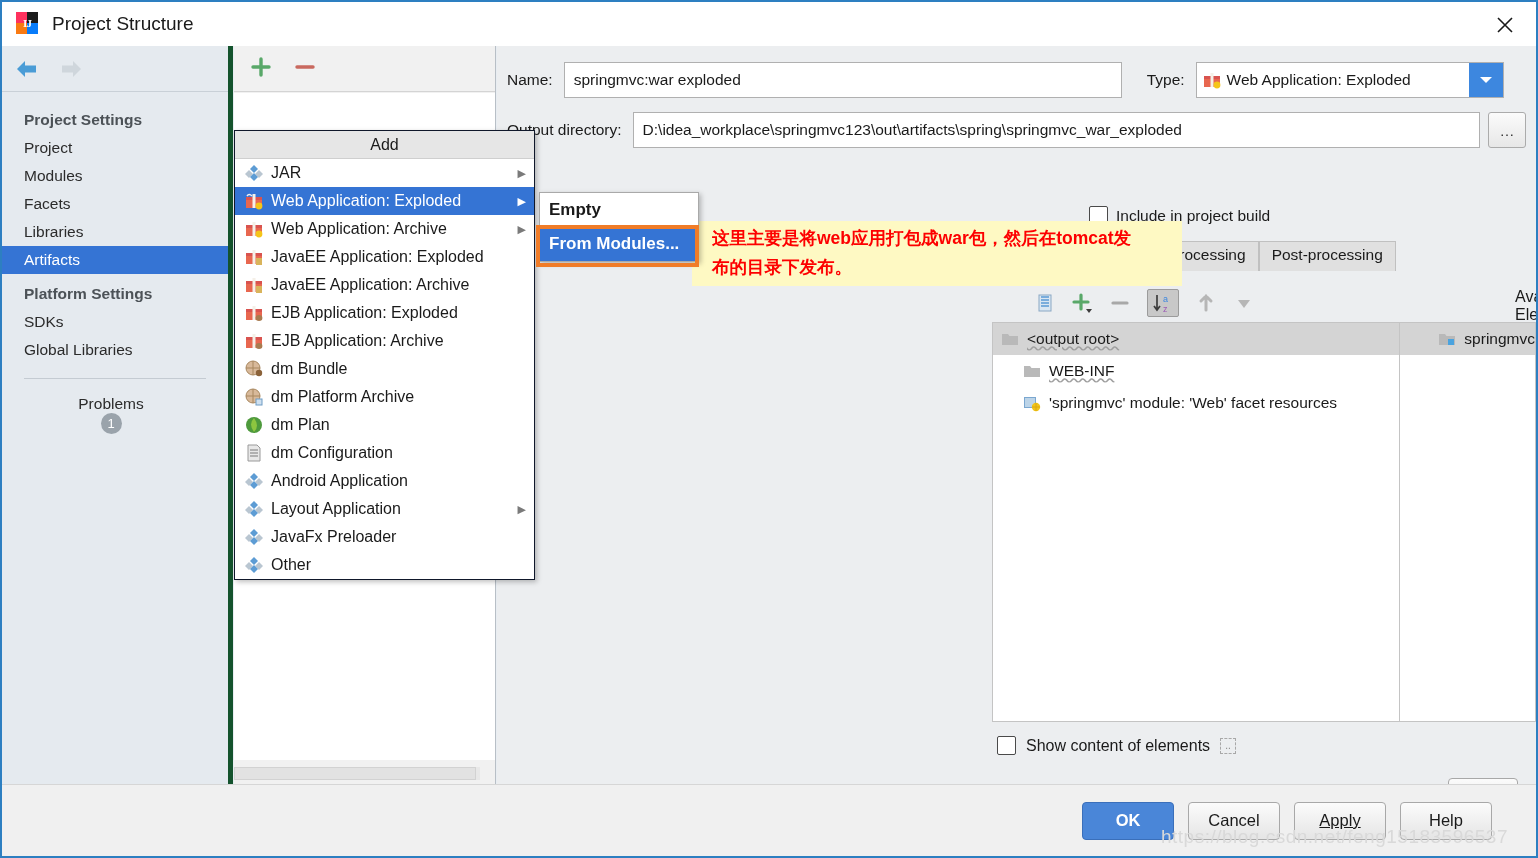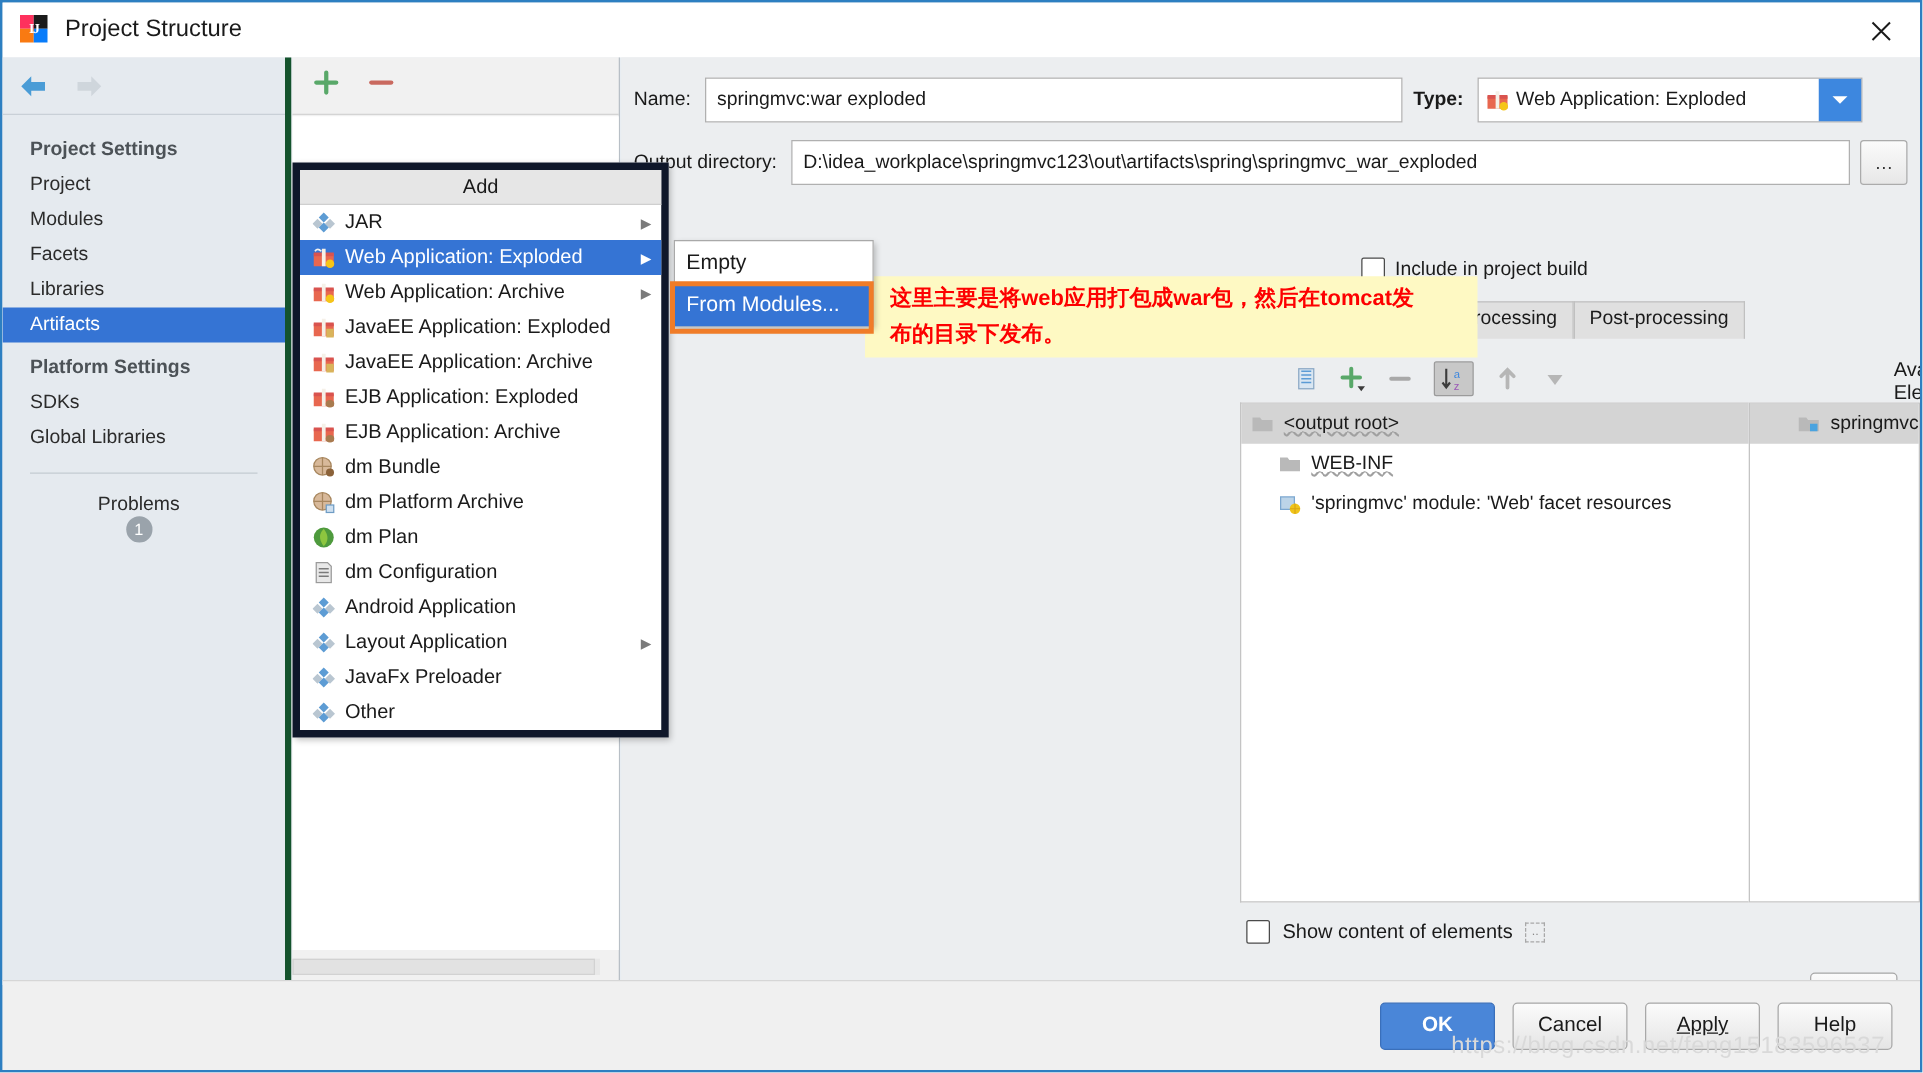--- a/index.html
+++ b/index.html
@@ -120,21 +120,21 @@
     position: absolute; left: 10px; top: 16px; right: 10px; height: 36px;
     display: flex; align-items: center;
   }
   .lbl { font-size: 15.5px; color: #1a1a1a; white-space: nowrap; }
   #name-input {
     margin-left: 11px; width: 558px; height: 36px;
     background: #fff; border: 1px solid #b0b0b0;
     font-size: 15.5px; color: #1a1a1a;
     padding: 0 9px; font-family: "Liberation Sans", sans-serif;
   }
-  #type-label { margin-left: 9px; font-weight: bold; }
+  #type-label { margin-left: 25px; }
   #type-combo {
     margin-left: 11px; width: 308px; height: 36px;
     background: #fff; border: 1px solid #b0b0b0;
     display: flex; align-items: center;
   }
   #type-combo .ct { font-size: 15.5px; color: #1a1a1a; margin-left: 6px; white-space: nowrap; }
   #type-arrow {
     margin-left: auto; width: 34px; height: 34px; background: #3d87df;
     display: flex; align-items: center; justify-content: center;
     cursor: pointer;
@@ -233,21 +233,21 @@
     font-size: 16px; color: #1a1a1a;
     display: flex; align-items: center; justify-content: center; cursor: pointer;
   }
 
   
   #footer {
     position: absolute; left: 0; bottom: 0; width: 100%; height: 72px;
     background: #f0f0f0;
     border-top: 1px solid #d6d6d6;
     display: flex; align-items: center; justify-content: flex-end;
-    gap: 14px; padding-right: 22px;
+    gap: 14px; padding-right: 44px;
   }
   .fbtn {
     width: 92px; height: 38px; border-radius: 4px;
     font-size: 16.5px; display: flex; align-items: center; justify-content: center;
     cursor: pointer;
     background: linear-gradient(#fbfbfb,#e5e5e5);
     border: 1px solid #a8a8a8; color: #1a1a1a;
   }
   .fbtn.primary {
     background: #4a86d8; border: 1px solid #3a6fba; color: #ffffff; font-weight: bold;
@@ -256,21 +256,21 @@
   #watermark {
     position: absolute; right: 28px; bottom: 8px;
     font-size: 19px; color: #d9d9d9;
     letter-spacing: 0.5px; pointer-events: none;
     font-family: "Liberation Sans", sans-serif;
   }
 
   
   #add-menu {
     position: absolute; left: 232px; top: 84px; width: 301px;
-    background: #ffffff; border: 6px solid #0f172a;
+    background: #ffffff; border: 1px solid #0f172a;
     box-shadow: 2px 2px 5px rgba(0,0,0,0.25);
     z-index: 40;
   }
   #add-menu-title {
     height: 28px; background: #e6e6e6;
     display: flex; align-items: center; justify-content: center;
     font-size: 16px; color: #1a1a1a; border-bottom: 1px solid #cfcfcf;
   }
   .mi {
     height: 28px; display: flex; align-items: center;
@@ -284,21 +284,21 @@
 
   
   #sub-menu {
     position: absolute; left: 537px; top: 146px; width: 160px;
     background: #ffffff; border: 1px solid #a9a9a9;
     box-shadow: 2px 2px 5px rgba(0,0,0,0.25);
     z-index: 45;
   }
   .smi {
     height: 34px; display: flex; align-items: center; padding-left: 9px;
-    font-size: 17px; color: #1a1a1a; cursor: pointer;
+    font-size: 17px; color: #1a1a1a; cursor: pointer; font-weight: bold;
   }
   .smi.selected { background: #3574d4; color: #ffffff; }
   #sub-highlight {
     position: absolute; left: 534px; top: 179px; width: 163px; height: 42px;
     border: 4px solid #f07c28; z-index: 46; pointer-events: none;
   }
 
   
   #annot {
     position: absolute; left: 690px; top: 175px; width: 490px; height: 65px;

